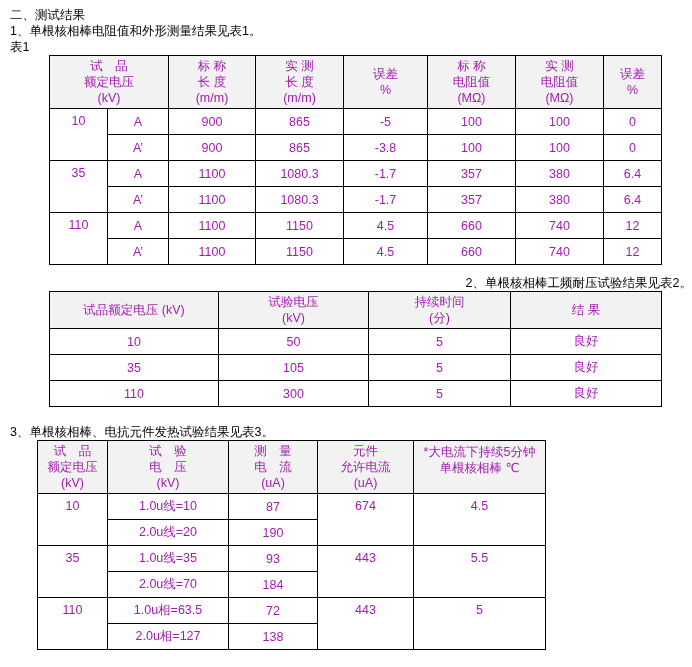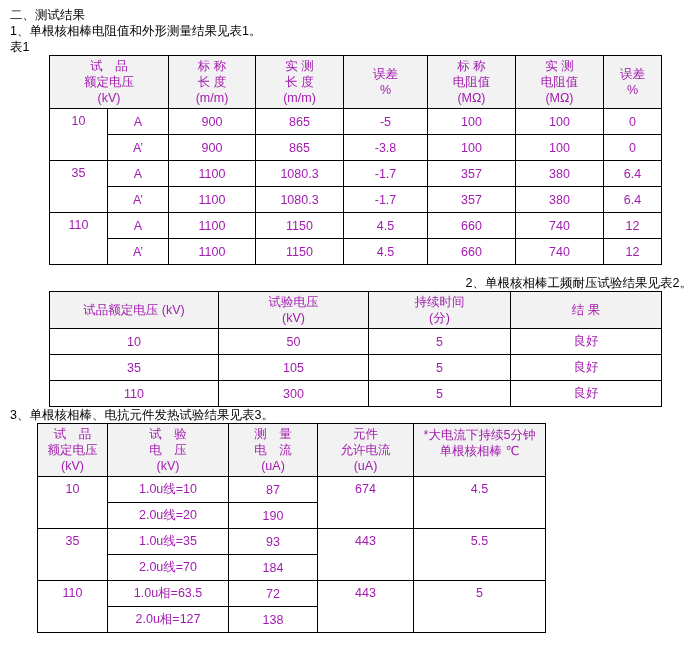--- a/index.html
+++ b/index.html
@@ -4,21 +4,21 @@
 <style>
   html,body{margin:0;padding:0;}
   body{
     width:692px;height:667px;background:#ffffff;color:#000000;
     font-family:"Liberation Sans","DejaVu Sans",sans-serif;
     font-size:12.5px;
   }
   .content{padding:7px 0 0 10px;}
   p.line{margin:0;line-height:16px;white-space:pre;}
   p.sec2{margin-top:10px;text-align:right;}
-  p.sec3{}
+  p.sec3{margin-top:17px;}
 
   table.tbl{
     border-collapse:collapse;table-layout:fixed;
     font-size:12.5px;color:#a21caf;
   }
   table.t1,table.t2{margin-left:39px;width:612px;}
   table.t3{margin-left:27px;width:508px;}
   .tbl th,.tbl td{
     border:1px solid #000000;text-align:center;vertical-align:middle;
     padding:0;overflow:hidden;

